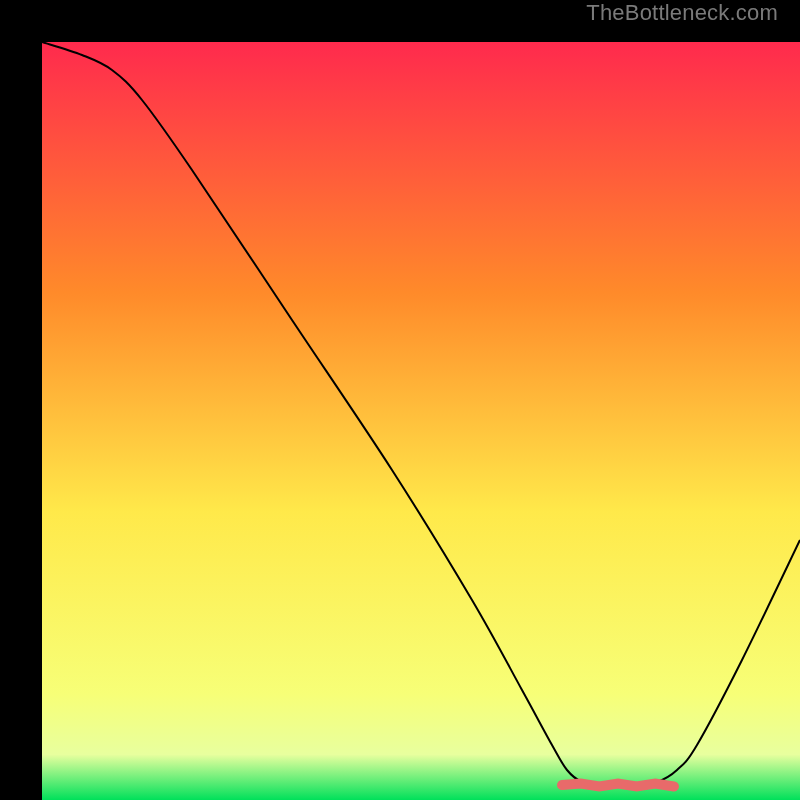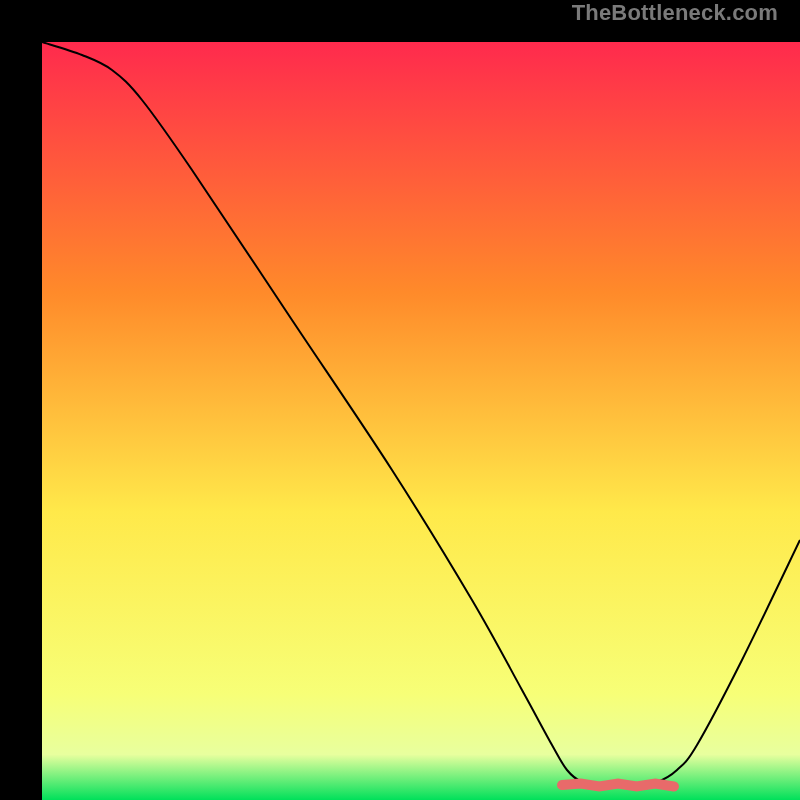--- a/index.html
+++ b/index.html
@@ -18,21 +18,21 @@
     height: 758px;
     background: #000000;
   }
   .watermark {
     position: absolute;
     top: 0px;
     right: 22px;
     color: #7a7a7a;
     font-family: Arial, Helvetica, sans-serif;
     font-size: 22px;
-    font-weight: bold;
+    font-weight: normal;
     letter-spacing: 0.2px;
   }
   svg {
     position: absolute;
     left: 21px;
     top: 21px;
   }
 </style>
 </head>
 <body>

